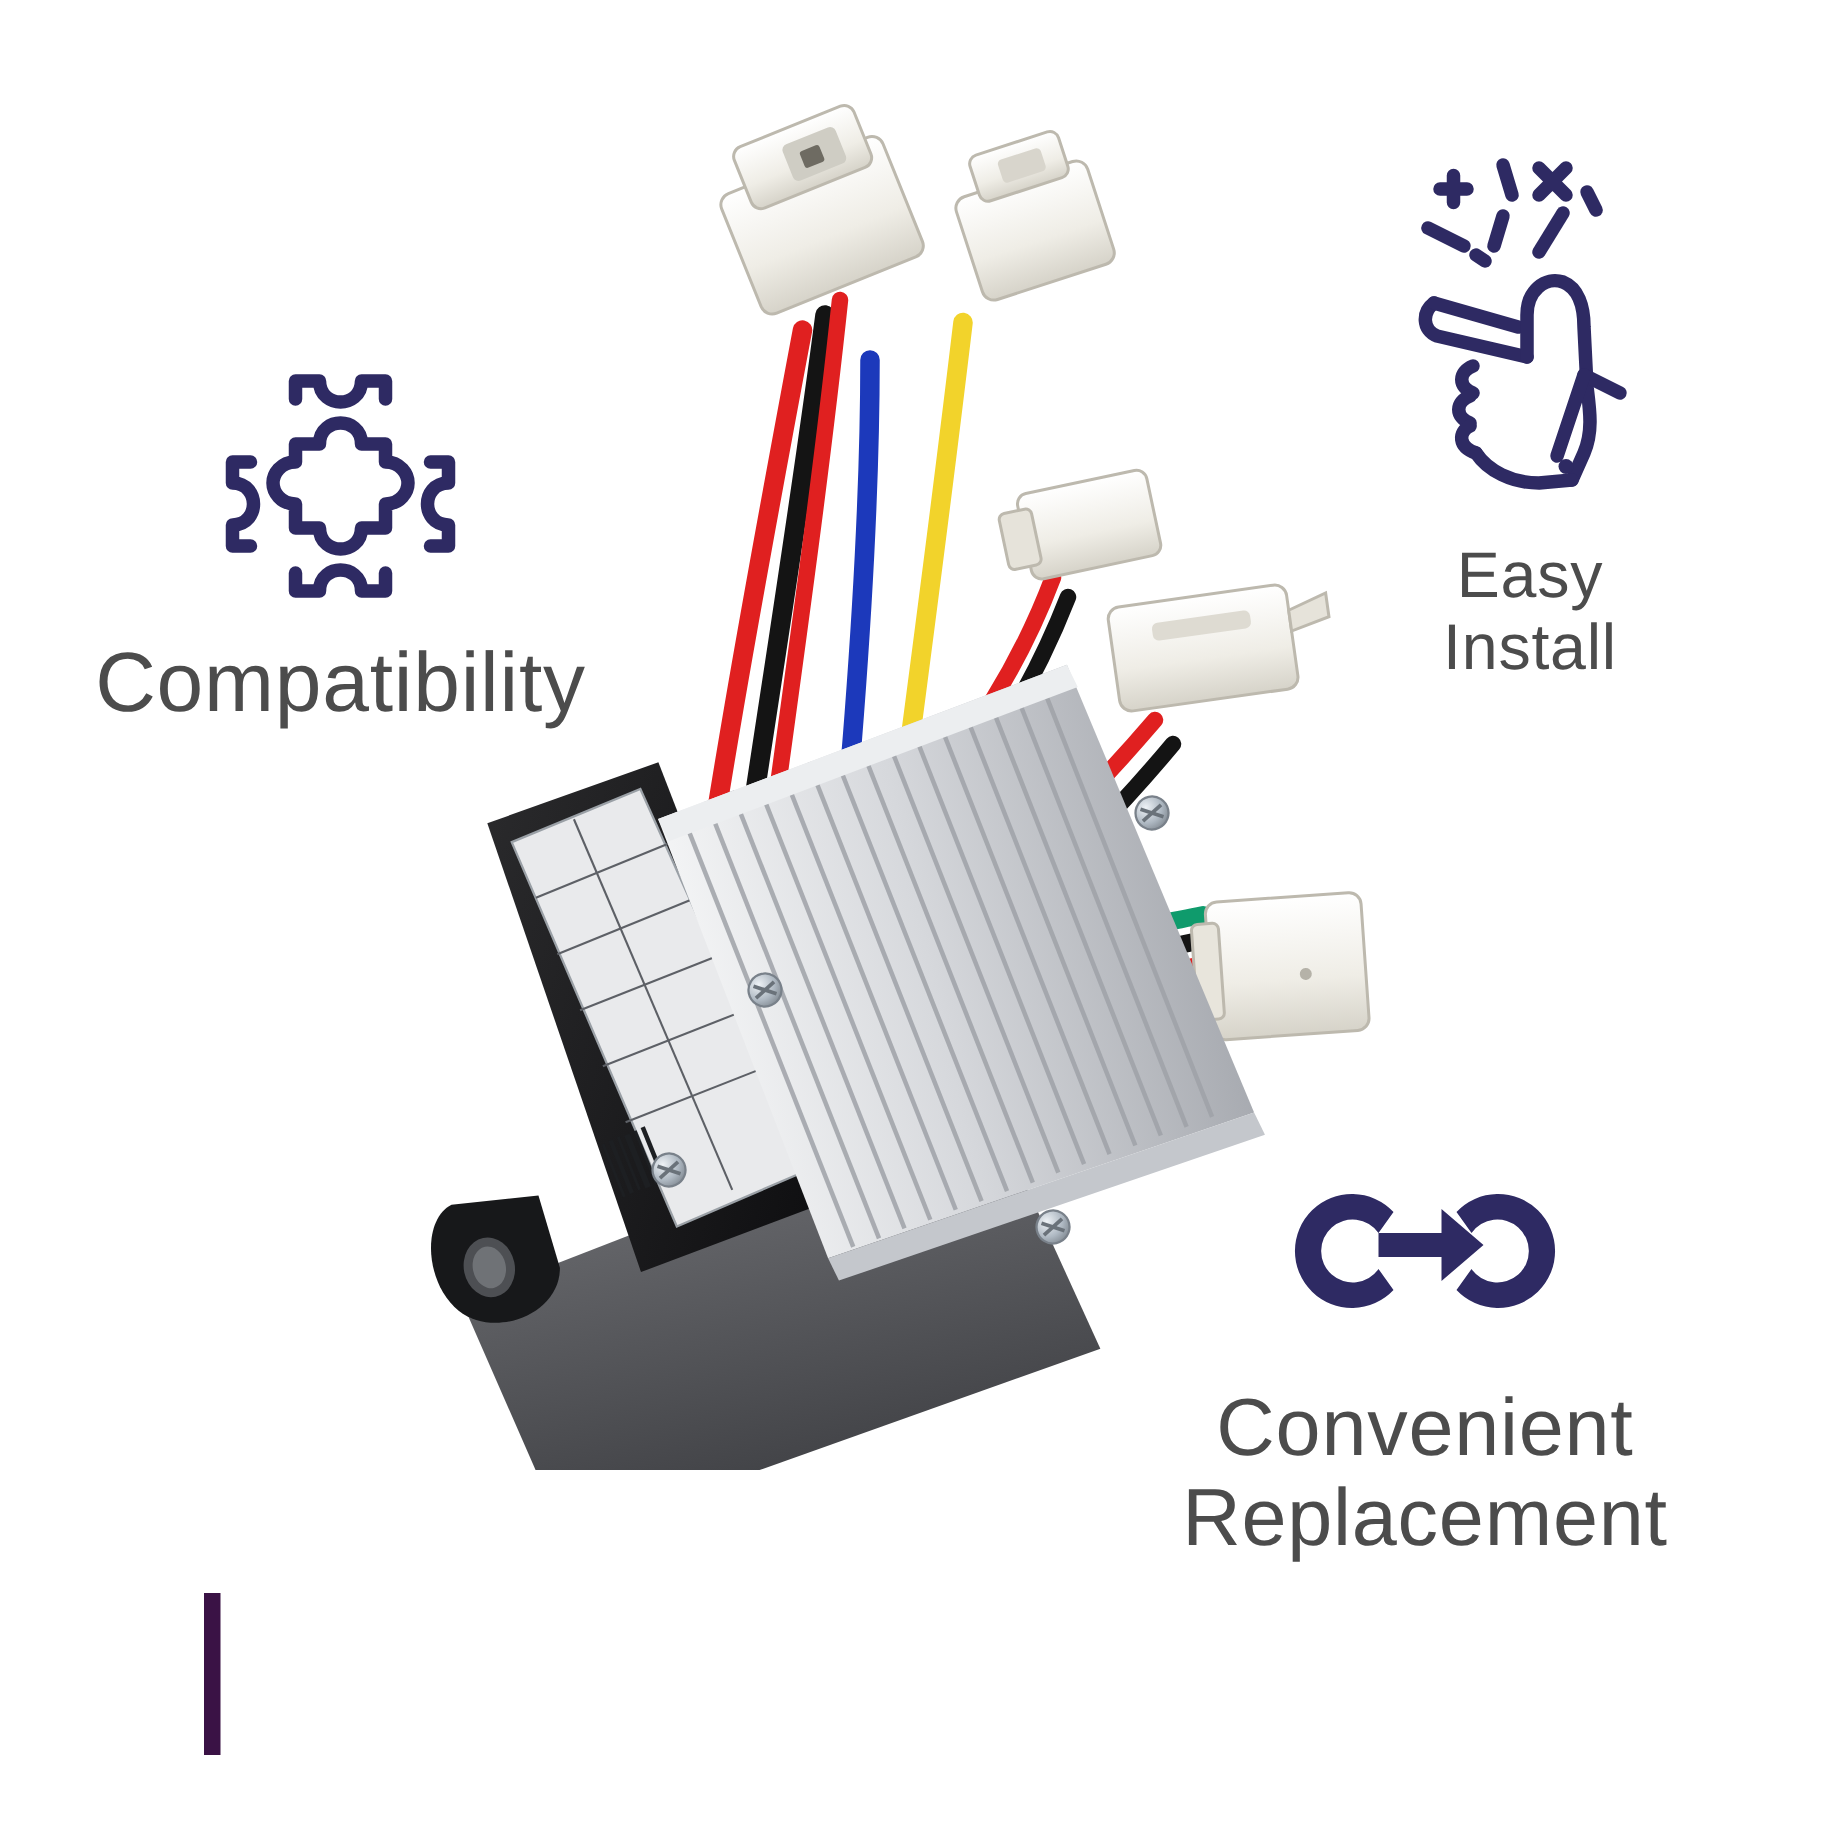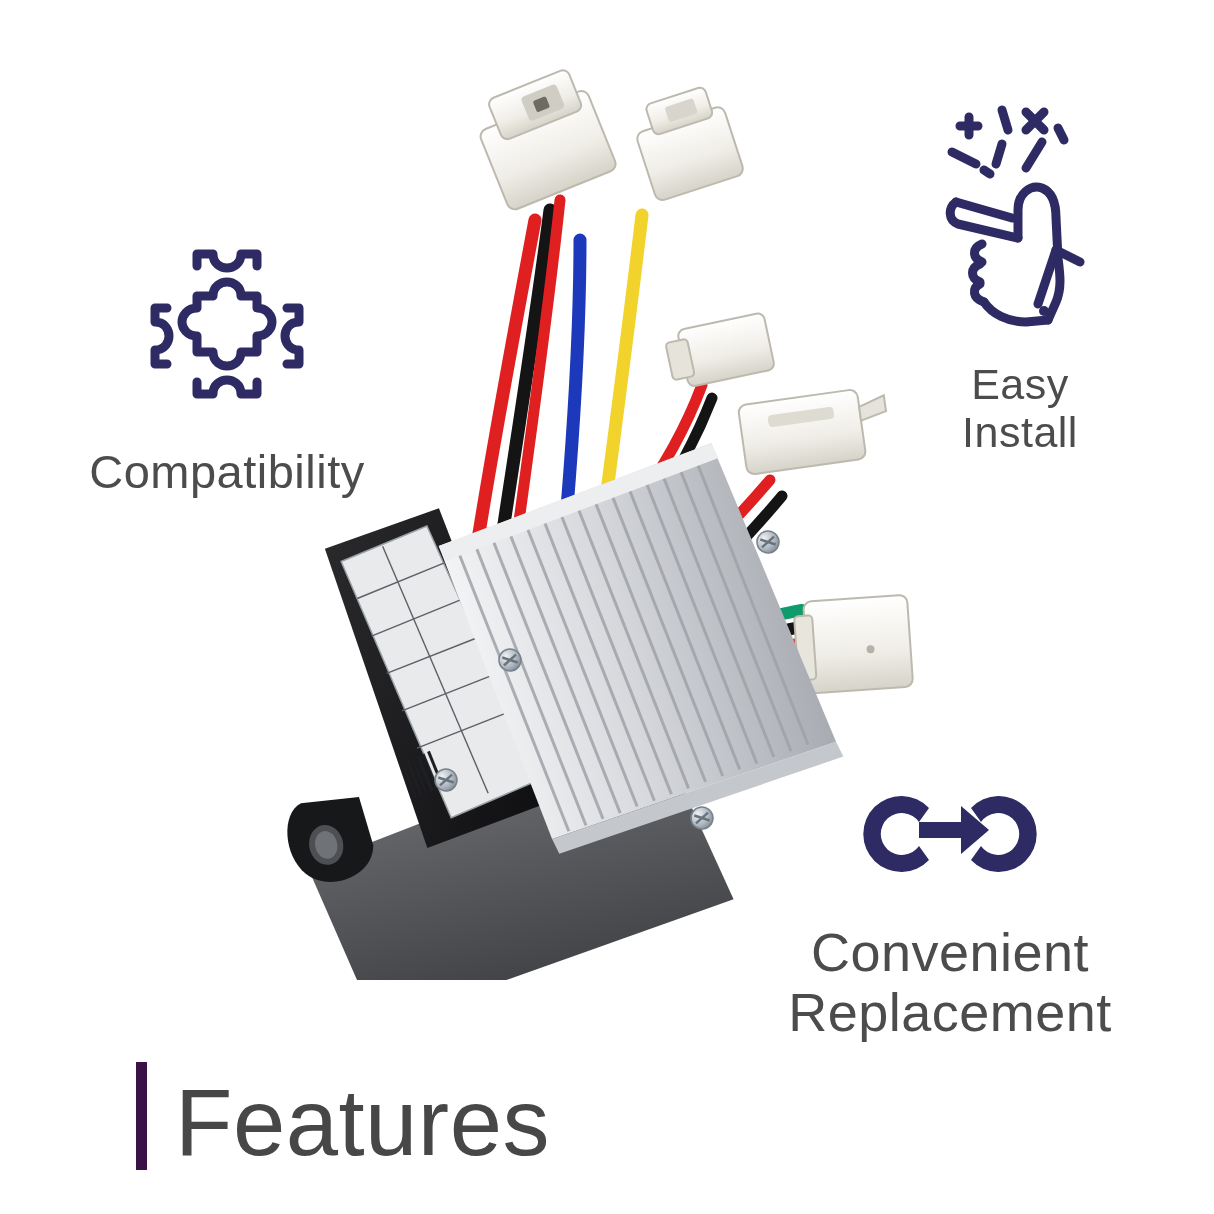--- a/index.html
+++ b/index.html
@@ -37,22 +37,21 @@
     white-space: pre-line;
     line-height: 1.12;
   }
 
   #feature-compatibility {
     left: 62px;
     top: 248px;
     width: 330px;
   }
   #feature-compatibility .feature-label {
-    font-size: 47px;
-    margin-top: 22px;
+    font-size: 56px;
   }
 
   #feature-easy-install {
     left: 905px;
     top: 92px;
     width: 230px;
   }
   #feature-easy-install .feature-label {
     font-size: 43px;
     margin-top: 18px;
@@ -349,16 +348,15 @@
           <path d="M124 86 L82 86 L82 102 L54 78 L82 54 L82 70 L124 70 Z" opacity="0"></path>
         </g>
       </svg>
     </span>
     <span class="feature-label">Convenient
 Replacement</span>
   </div>
 
   <div id="footer-title">
     <span id="title-accent-bar"></span>
-    <span id="title-text">Features</span>
   </div>
 
 </div>
 
 </body></html>

